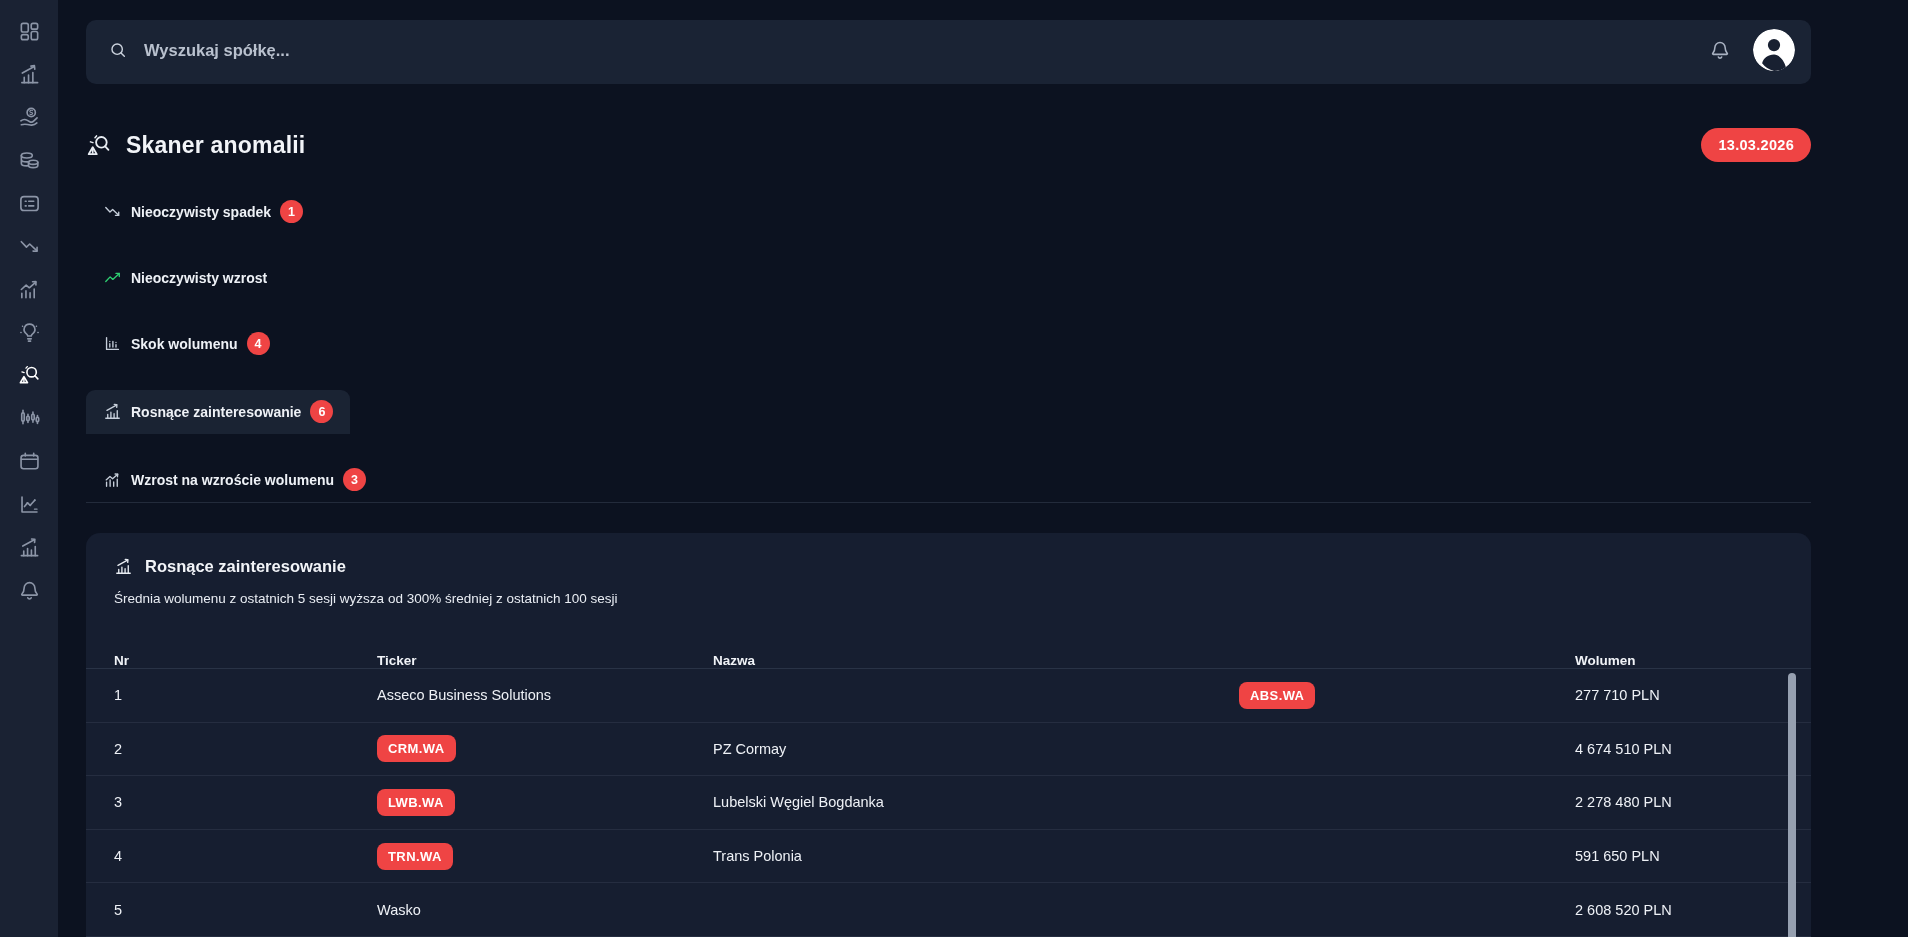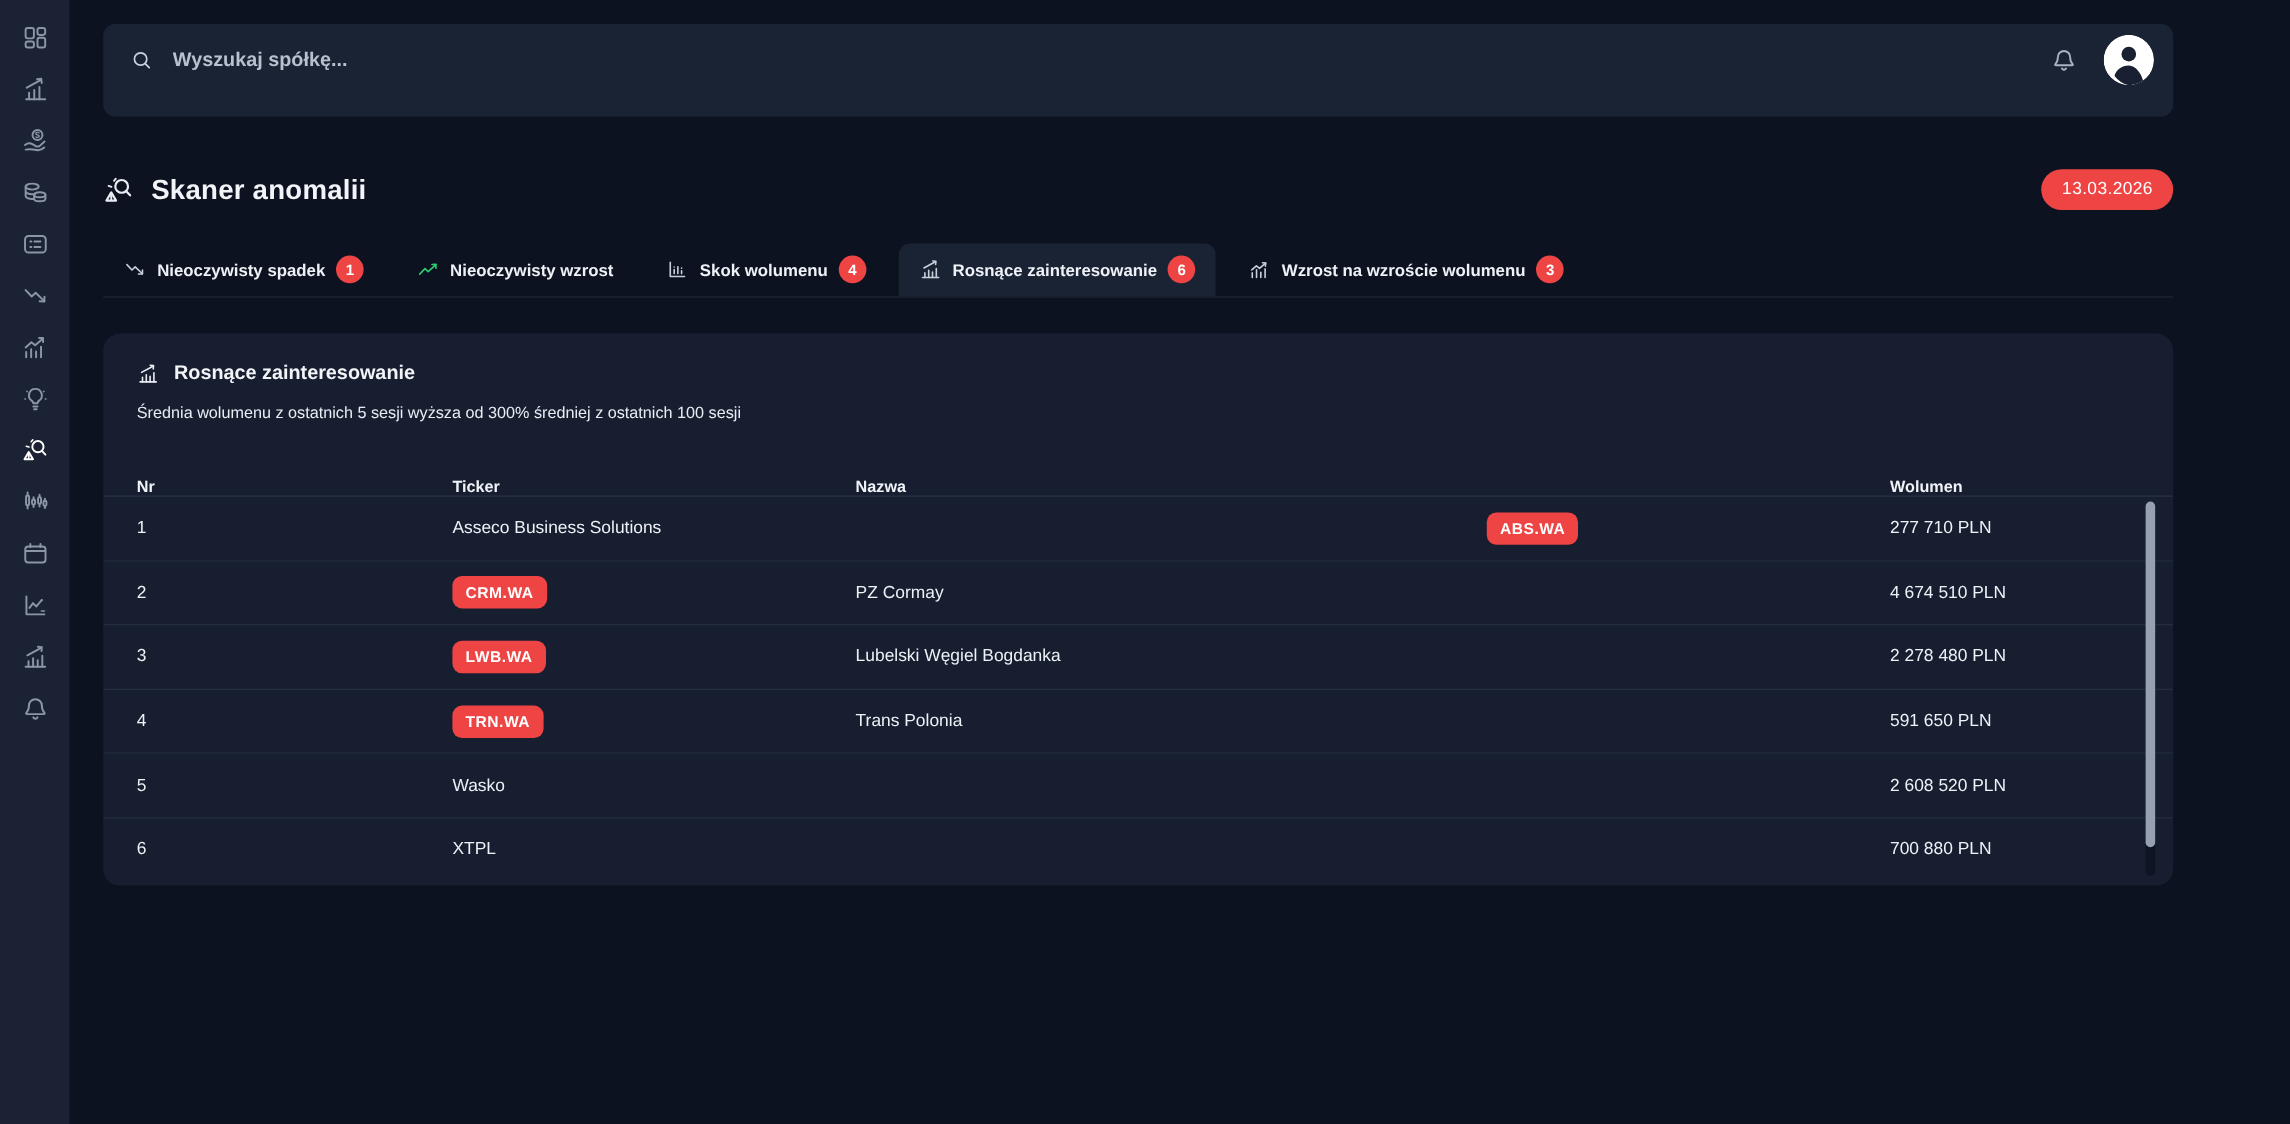--- a/index.html
+++ b/index.html
@@ -25,48 +25,49 @@
 
   
   .icon{display:inline-flex;width:20px;height:20px;flex-shrink:0}
   .glyph{width:100%;height:100%;fill:none;stroke:currentColor;stroke-width:1.7;stroke-linecap:round;stroke-linejoin:round}
 
   
   .main{flex:1;padding:20px 97px 0 28px;box-sizing:border-box}
 
   .topbar{
     height:60px;background:#1a2334;border-radius:10px;
-    display:flex;align-items:center;gap:14px;padding:0 12px 17px 22px;
+    display:flex;align-items:center;gap:14px;padding:0 12px 4px 22px;
   }
   .topbar .search-ic{width:20px;height:20px;color:#ccd3de}
   .search-input{
     flex:1;background:transparent;border:0;outline:0;color:#e9edf4;
     font-family:"Liberation Sans",sans-serif;font-size:16.5px;font-weight:600;
   }
   .search-input::placeholder{color:#b9c1ce;opacity:1}
   .bell-btn{
     background:none;border:0;padding:0;width:38px;height:38px;
     display:flex;align-items:center;justify-content:center;color:#a9b2c2;cursor:pointer;
   }
   .bell-btn .icon{width:22px;height:22px}
   .avatar{width:42px;height:42px;border-radius:50%;overflow:hidden;cursor:pointer;flex-shrink:0;margin-right:4px}
 
   .page-head{margin-top:44px;display:flex;align-items:center;justify-content:space-between}
   .title-wrap{display:flex;align-items:flex-end;gap:14px}
   .title-ic{width:26px;height:26px;color:#e8ecf2}
   .page-title{margin:0;font-size:23px;font-weight:700;color:#f2f4f8;letter-spacing:.2px}
   .date-badge{
-    background:#ef4444;color:#fff;font-size:14.5px;font-weight:400;
+    background:#ef4444;color:#fff;font-size:14.5px;font-weight:700;
     padding:9px 17px;border-radius:17px;cursor:pointer;letter-spacing:.3px;
   }
 
   
   .tabs{
-    margin-top:28px;display:flex;gap:10px;align-items:center;
+    margin-top:28px;display:flex;gap:24px;align-items:flex-start;
     border-bottom:1px solid rgba(146,160,184,.18);
+    flex-direction:column;
   }
   .tab{
     display:flex;align-items:center;gap:9px;padding:10px 17px 11px;
     font-size:14px;font-weight:700;color:#eef1f6;cursor:pointer;
     border-radius:9px 9px 0 0;white-space:nowrap;
   }
   .tab.active{background:#1a2333}
   .tab .icon{width:19px;height:19px;color:#c7cfdb}
   .tab .icon.green{color:#2ece71}
   .tab-count{

